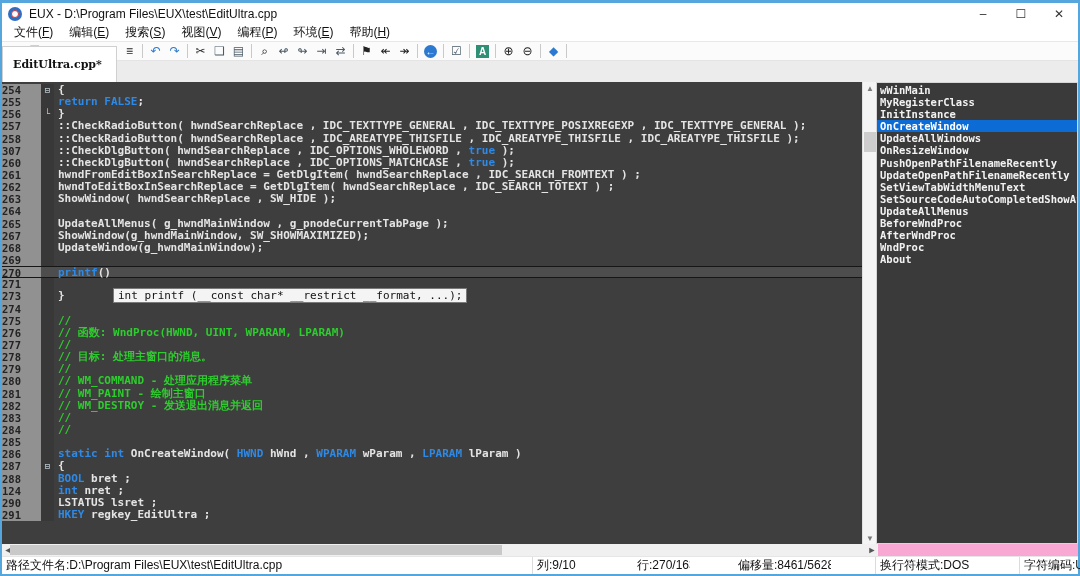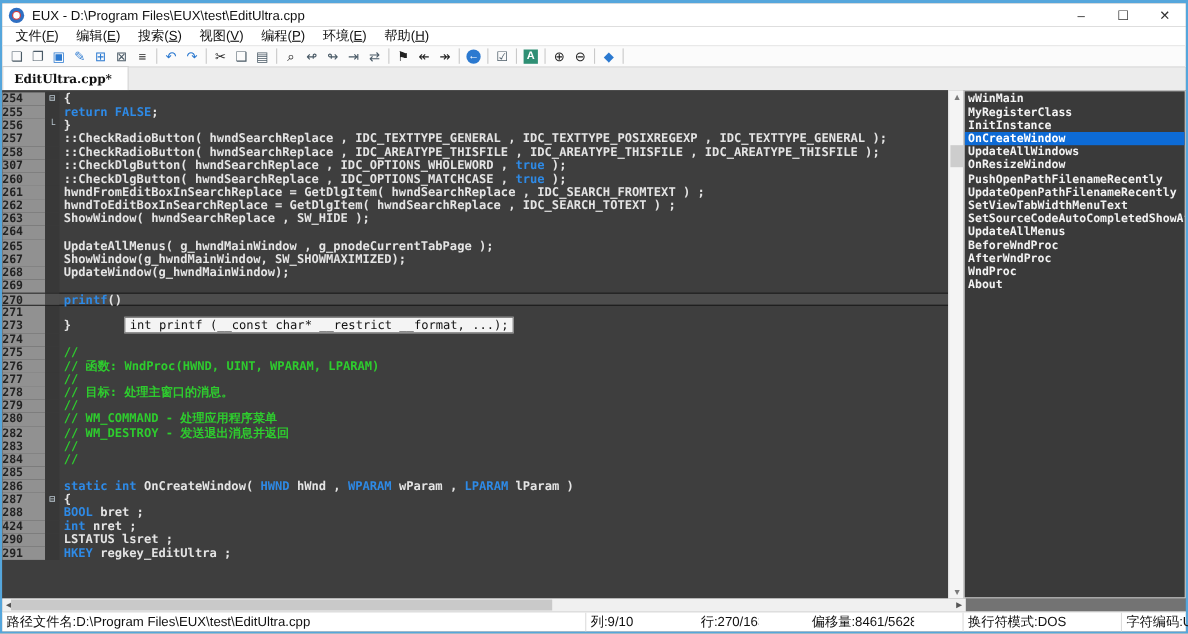--- a/index.html
+++ b/index.html
@@ -1,19 +1,19 @@
 <!DOCTYPE html>
 <html style="--kw: #2e8ae6; --cm: #2ecc2e; --sel: #0d6bd6;"><head>
 <meta charset="utf-8">
 <style>
   * { margin:0; padding:0; box-sizing:border-box; }
   html,body { width:1080px; height:576px; background:#fff; overflow:hidden;
               font-family:"Liberation Sans", sans-serif; }
   .win { width:1080px; height:576px; border:2px solid #55a6dc; border-top:3px solid #55a6dc;
-         display:flex; flex-direction:column; background:#737373; position:relative; }
+         display:flex; flex-direction:column; background:#f9a8d4; position:relative; }
 
   
   .titlebar { height:21px; display:flex; align-items:center; padding-left:6px; background:#fff; flex:0 0 21px; }
   .app-icon { width:14px; height:14px; border-radius:50%; background:#2f6fc2; position:relative; flex:0 0 14px; }
   .app-icon::after { content:""; position:absolute; left:3px; top:3px; width:6px; height:6px;
                      border-radius:50%; background:#fff; border:1px solid #d33; }
   .title-text { font-size:12px; color:#111; margin-left:7px; white-space:nowrap; }
   .win-controls { margin-left:auto; display:flex; height:100%; }
   .win-btn { width:38px; height:100%; display:flex; align-items:center; justify-content:center;
              font-size:12px; color:#333; cursor:default; }
@@ -32,21 +32,21 @@
   .tb-btn.blue { color:#2b79d0; }
   .tb-btn.dark { color:#222; }
   .tb-btn.circle span { background:#2b79d0; color:#fff; border-radius:50%; width:13px; height:13px;
             display:inline-flex; align-items:center; justify-content:center; font-size:10px; }
   .tb-btn.boxed span { background:#2e8f74; color:#fff; width:13px; height:13px; font-size:10px; font-weight:bold;
             display:inline-flex; align-items:center; justify-content:center; }
   .tb-sep { width:1px; height:14px; background:#c9c9c9; margin:0 3px; flex:0 0 1px; }
 
   
   .tabbar { height:21px; flex:0 0 21px; background:#ececec; display:flex; align-items:flex-end; }
-  .tab { height:22px; background:#fff; border:1px solid #d0d0d0; border-bottom:none;
+  .tab { height:36px; background:#fff; border:1px solid #d0d0d0; border-bottom:none;
          padding:0 14px 0 10px; display:flex; align-items:center;
          font-family:"DejaVu Serif", serif; font-size:11px; font-weight:bold; color:#111; }
 
   
   .mainrow { flex:1 1 auto; display:flex; min-height:0; position:relative; }
 
   
   .editor { width:860px; flex:0 0 860px; background:#3e3e3e; overflow:hidden; position:relative;
             font-family:"DejaVu Sans Mono", monospace; font-size:11px; font-weight:bold; padding-top:2px; }
   .ed-line { height:12.15px; line-height:12.15px; white-space:nowrap; display:flex; }
@@ -332,20 +332,25 @@
           <span class="gut">279</span>
           <span class="fold"></span>
           <span class="code"><span class="seg-c"> //</span></span>
         </div>
         <div class="ed-line">
           <span class="gut">280</span>
           <span class="fold"></span>
           <span class="code"><span class="seg-c"> //  WM_COMMAND  - 处理应用程序菜单</span></span>
         </div>
         <div class="ed-line">
+          <span class="gut">281</span>
+          <span class="fold"></span>
+          <span class="code"><span class="seg-c"> //  WM_PAINT    - 绘制主窗口</span></span>
+        </div>
+        <div class="ed-line">
           <span class="gut">282</span>
           <span class="fold"></span>
           <span class="code"><span class="seg-c"> //  WM_DESTROY  - 发送退出消息并返回</span></span>
         </div>
         <div class="ed-line">
           <span class="gut">283</span>
           <span class="fold"></span>
           <span class="code"><span class="seg-c"> //</span></span>
         </div>
         <div class="ed-line">
@@ -367,21 +372,21 @@
           <span class="gut">287</span>
           <span class="fold">⊟</span>
           <span class="code"><span class="seg-p"> {</span></span>
         </div>
         <div class="ed-line">
           <span class="gut">288</span>
           <span class="fold"></span>
           <span class="code"><span class="seg-p">        </span><span class="seg-k">BOOL</span><span class="seg-p">    bret ;</span></span>
         </div>
         <div class="ed-line">
-          <span class="gut">424</span>
+          <span class="gut">124</span>
           <span class="fold"></span>
           <span class="code"><span class="seg-p">        </span><span class="seg-k">int</span><span class="seg-p">     nret ;</span></span>
         </div>
         <div class="ed-line">
           <span class="gut">290</span>
           <span class="fold"></span>
           <span class="code"><span class="seg-p">        LSTATUS lsret ;</span></span>
         </div>
         <div class="ed-line">
           <span class="gut">291</span>

